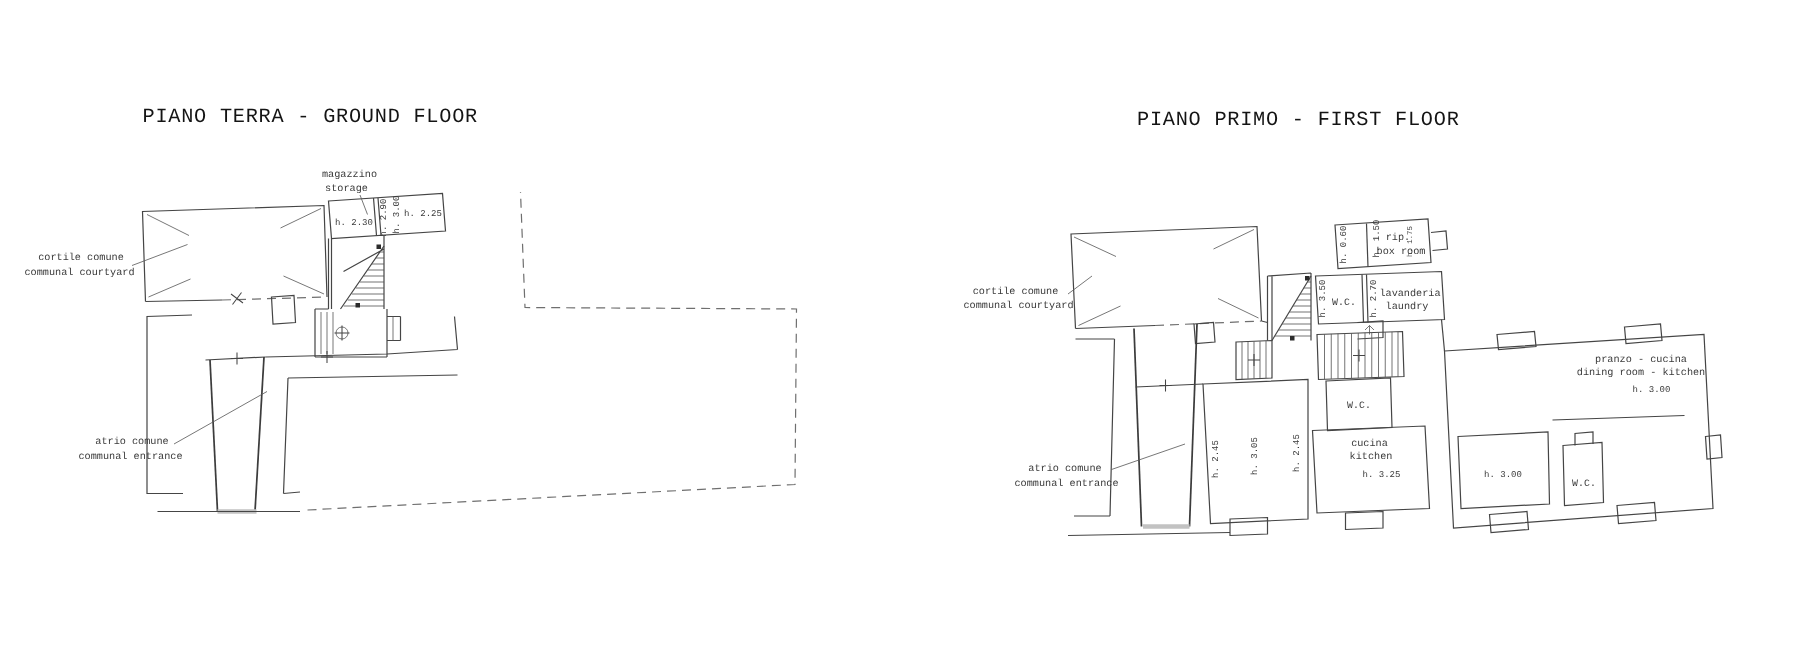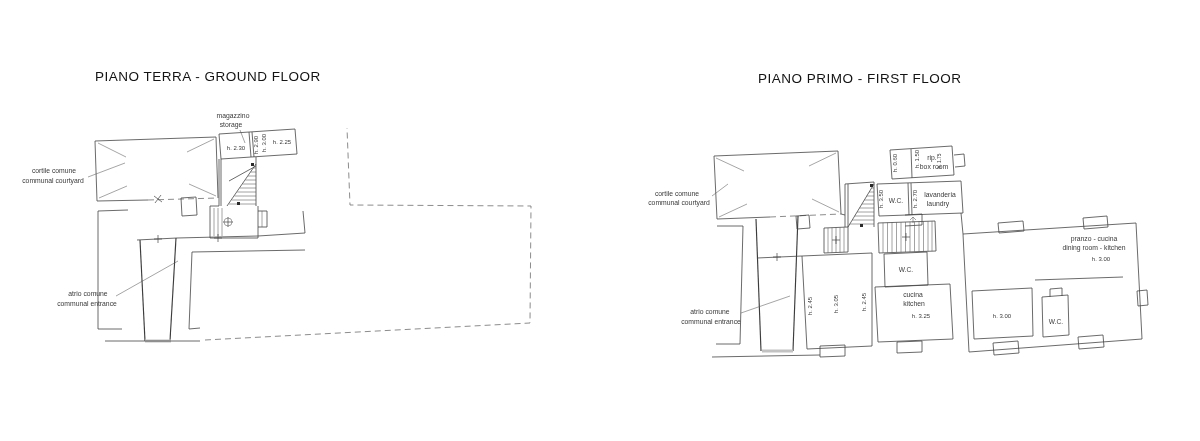--- a/index.html
+++ b/index.html
@@ -1,20 +1,20 @@
 <!DOCTYPE html>
 <html><head>
 <meta charset="utf-8">
 <style>
   html,body{margin:0;padding:0;background:#ffffff;}
   .canvas{
     position:relative;
     width:1200px;height:441px;
     background:#ffffff;
-    font-family:Liberation Sans, sans-serif;
+    font-family:Liberation Mono, monospace;
     overflow:hidden;
   }
   svg{position:absolute;left:0;top:0;}
   .t-title{font-size:13.5px;fill:#141414;letter-spacing:.5px;}
   .t-lbl{font-size:6.8px;fill:#3a3a3a;}
   .t-h{font-size:6px;fill:#3a3a3a;}
   .t-hs{font-size:4.9px;fill:#3a3a3a;}
   .t-wc{font-size:6.6px;fill:#3a3a3a;}
   .ln{stroke:#454545;stroke-width:.8;fill:none;}
   .wall{stroke:#3c3c3c;stroke-width:1.15;fill:none;}

